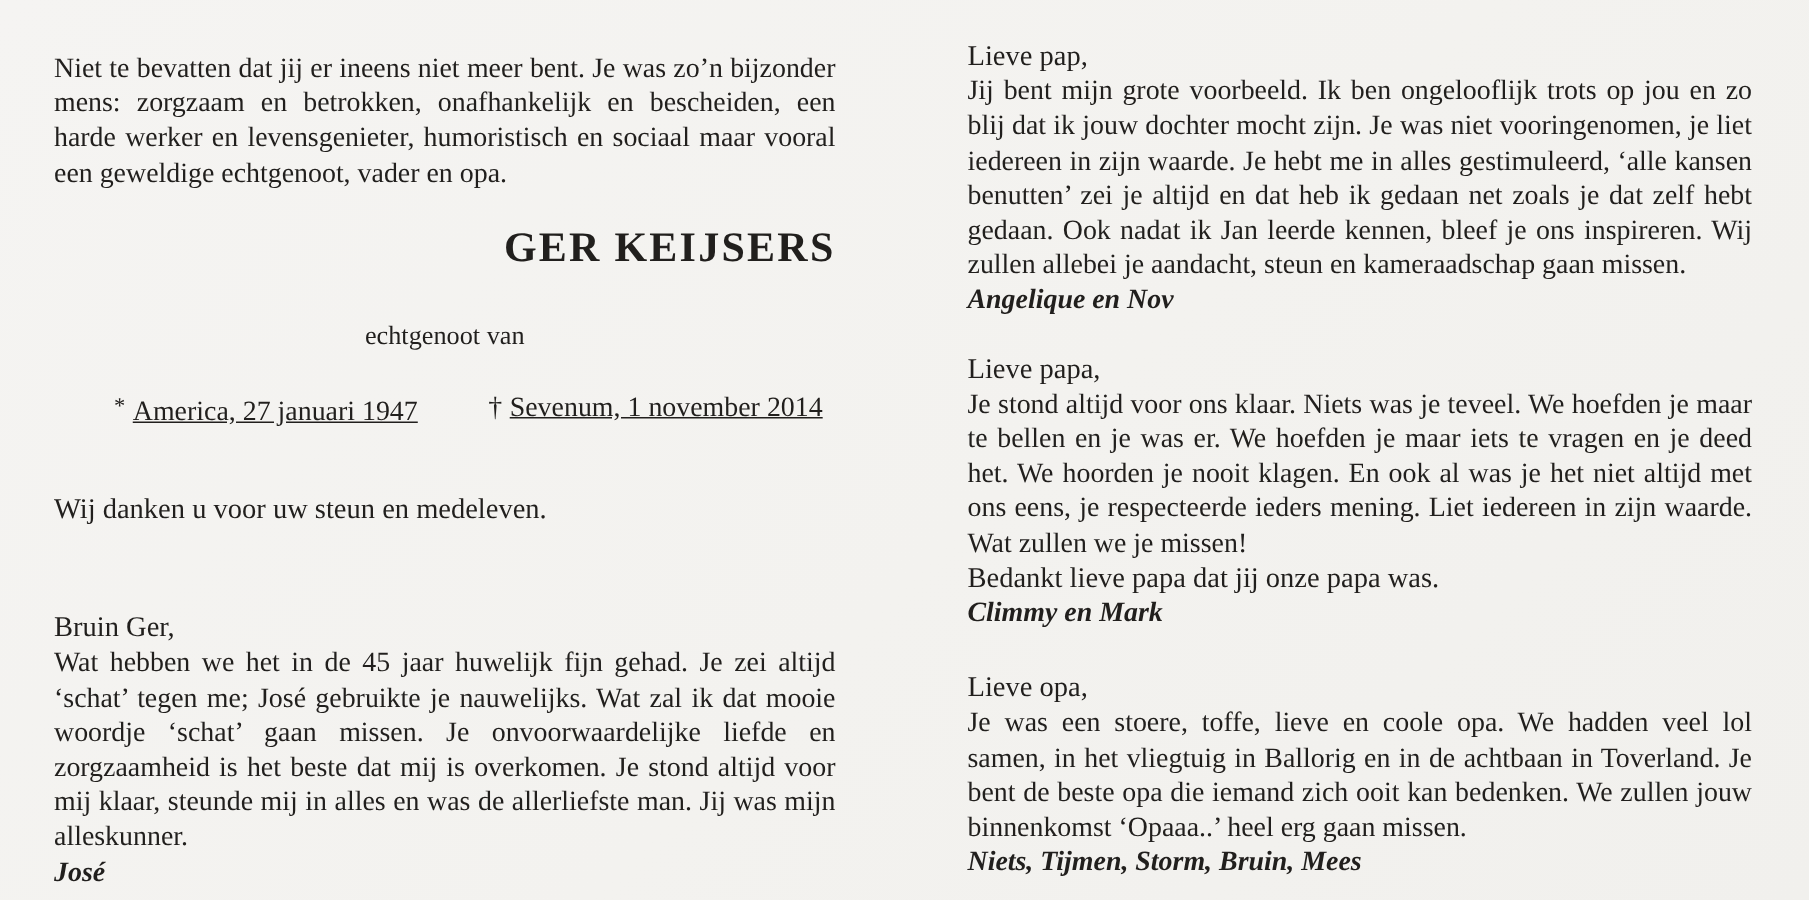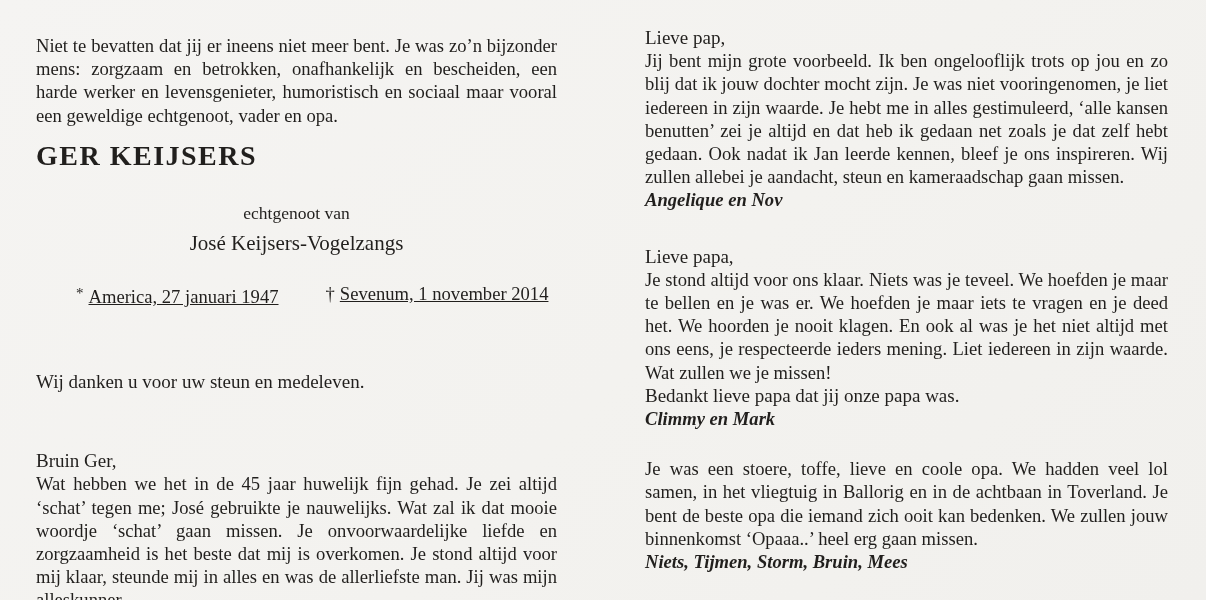--- a/index.html
+++ b/index.html
@@ -31,22 +31,22 @@
   .body-text {
     font-size: 18.6px;
     line-height: 23.2px;
     text-align: justify;
   }
   .line-text {
     font-size: 19px;
     line-height: 23.2px;
   }
   .deceased-name {
-    margin-top: 13px;
-    text-align: left;
+    margin-top: 23px;
+    text-align: right;
     font-weight: bold;
     font-size: 28px;
     line-height: 32px;
     letter-spacing: 1.5px;
   }
   .relation {
     margin-top: 31px;
     text-align: center;
     font-size: 17.5px;
     line-height: 21px;
@@ -67,44 +67,43 @@
     text-decoration: underline;
   }
   .date-symbol {
     display: inline-block;
     margin-right: 5px;
   }
   .birth-symbol {
     vertical-align: 5px;
     font-size: 15px;
   }
-  .thanks { margin-top: 62px; }
+  .thanks { margin-top: 42px; }
   .letter-jose { margin-top: 56px; }
   .signature {
     font-style: italic;
     font-weight: bold;
     font-size: 18.6px;
     line-height: 23.2px;
   }
-  .letter-2 { margin-top: 33px; }
+  .letter-2 { margin-top: 23px; }
   .letter-3 { margin-top: 27px; }
 </style>
 </head>
 <body>
 
 <div class="spread">
 
   <div class="page page-left">
     <p class="body-text">Niet te bevatten dat jij er ineens niet meer bent. Je was zo’n bijzonder mens: zorgzaam en betrokken, onafhankelijk en bescheiden, een harde werker en levensgenieter, humoristisch en sociaal maar vooral een geweldige echtgenoot, vader en opa.</p>
 
     <h1 class="deceased-name" style="margin-bottom:0;">GER KEIJSERS</h1>
 
     <p class="relation">echtgenoot van</p>
 
-    <p class="spouse">José Keijsers-Vogelzangs</p>
 
     <div class="dates">
       <span>
         <span class="date-symbol birth-symbol">*</span><span>America, 27 januari 1947</span>
       </span>
       <span>
         <span class="date-symbol">†</span><span>Sevenum, 1 november 2014</span>
       </span>
     </div>
 
@@ -126,18 +125,19 @@
     </div>
 
     <div class="letter-2">
       <p class="line-text">Lieve papa,</p>
       <p class="body-text">Je stond altijd voor ons klaar. Niets was je teveel. We hoefden je maar te bellen en je was er. We hoefden je maar iets te vragen en je deed het. We hoorden je nooit klagen. En ook al was je het niet altijd met ons eens, je respecteerde ieders mening. Liet iedereen in zijn waarde. Wat zullen we je missen!</p>
       <p class="line-text">Bedankt lieve papa dat jij onze papa was.</p>
       <p class="signature">Climmy en Mark</p>
     </div>
 
     <div class="letter-3">
+      <p class="line-text">Lieve opa,</p>
       <p class="body-text">Je was een stoere, toffe, lieve en coole opa. We hadden veel lol samen, in het vliegtuig in Ballorig en in de achtbaan in Toverland. Je bent de beste opa die iemand zich ooit kan bedenken. We zullen jouw binnenkomst ‘Opaaa..’ heel erg gaan missen.</p>
       <p class="signature">Niets, Tijmen, Storm, Bruin, Mees</p>
     </div>
 
   </div>
 </div>
 
 </body></html>

